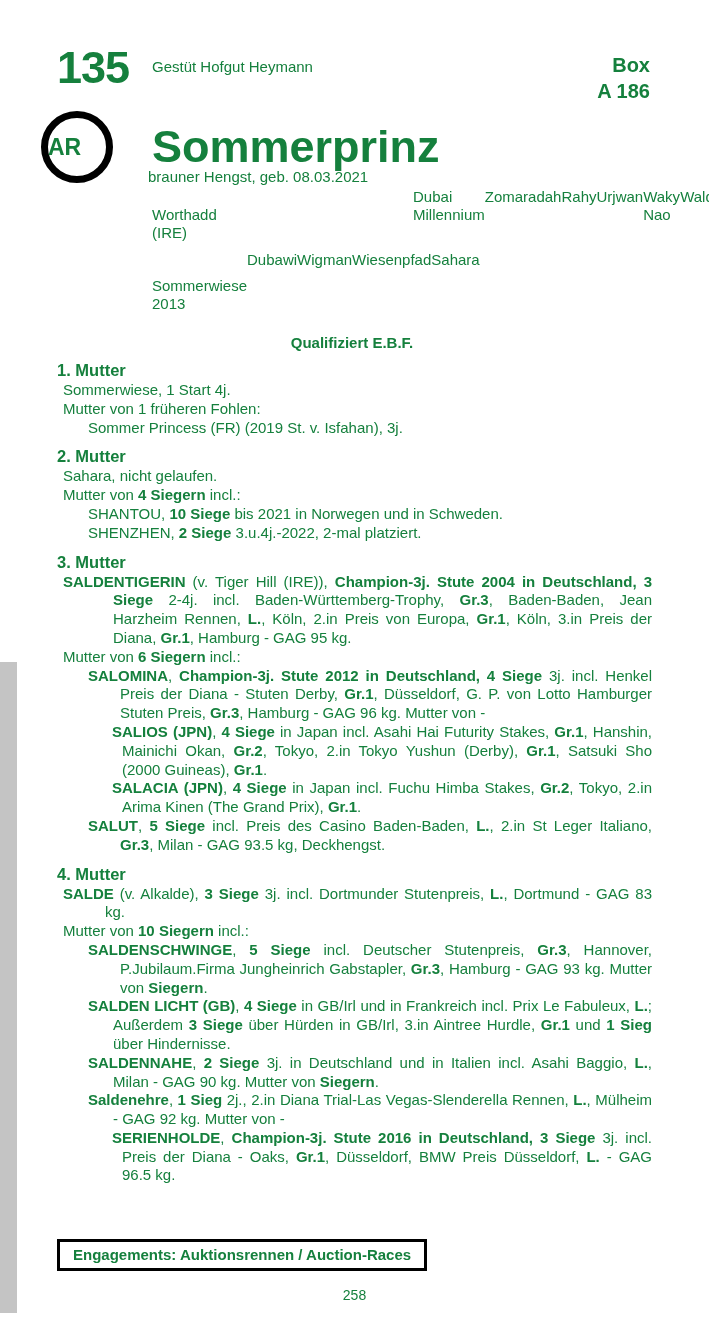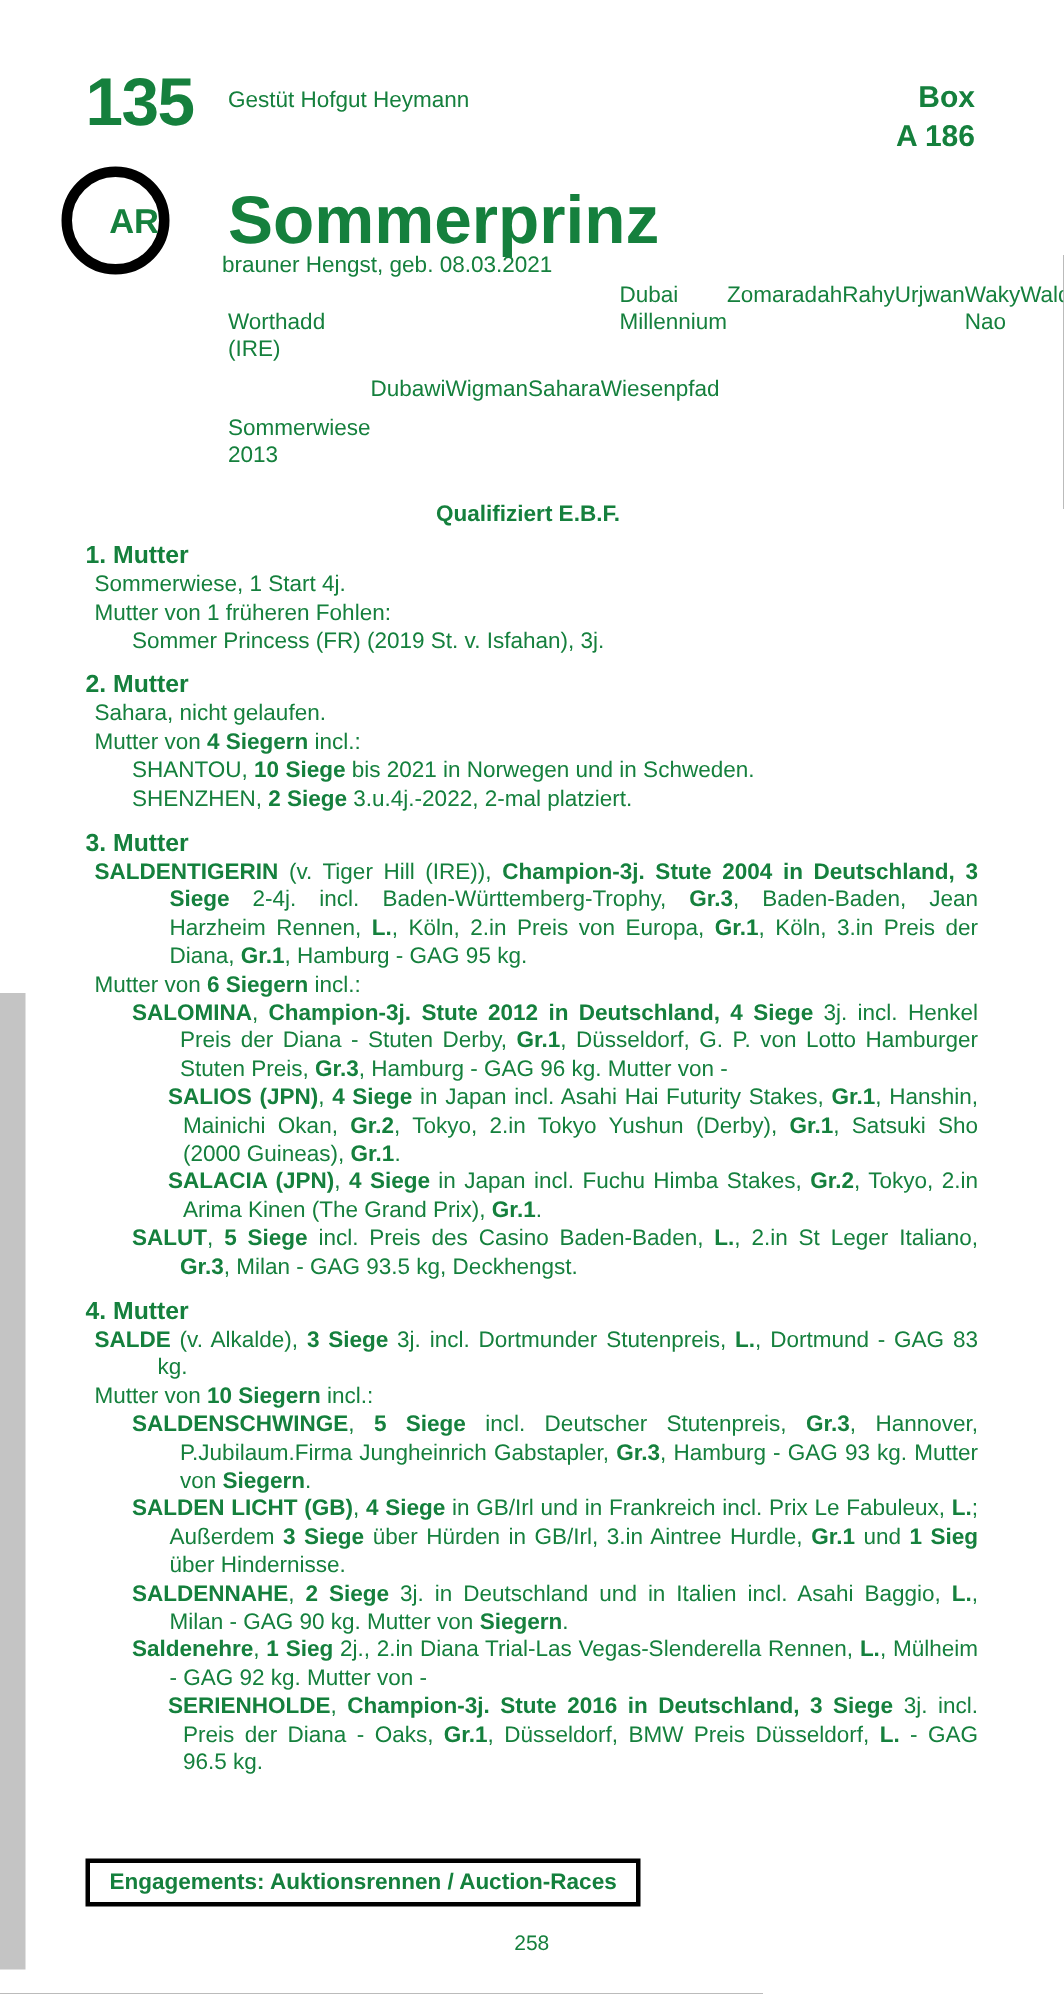--- a/index.html
+++ b/index.html
@@ -31,21 +31,21 @@
     font-size: 15px;
   }
   #box-block {
     position: absolute; right: 59px; top: 52px;
     text-align: right; font-weight: bold; font-size: 20px; line-height: 26px;
   }
   #brand-circle {
     position: absolute; left: 41px; top: 111px;
     width: 72px; height: 72px;
     border: 7px solid #000; border-radius: 50%;
-    display: flex; align-items: center; justify-content: flex-end;
+    display: flex; align-items: center; justify-content: flex-start;
     font-size: 23px; font-weight: bold; letter-spacing: 0px;
   }
   #horse-name {
     position: absolute; left: 152px; top: 121px;
     font-size: 45px; font-weight: bold;
   }
   #horse-desc {
     position: absolute; left: 148px; top: 168px;
     font-size: 15px;
   }
@@ -121,22 +121,22 @@
         <div>Worthadd (IRE)</div>
       </div>
       <div class="ped-cell">
         <div>Sommerwiese</div>
         <div>2013</div>
       </div>
     </div>
     <div class="ped-col2">
         <div class="ped-cell">Dubawi</div>
         <div class="ped-cell">Wigman</div>
+        <div class="ped-cell">Wiesenpfad</div>
         <div class="ped-cell">Sahara</div>
-        <div class="ped-cell">Wiesenpfad</div>
       </div>
     <div class="ped-col3">
         <div>Dubai Millennium</div>
         <div>Zomaradah</div>
         <div>Rahy</div>
         <div>Urjwan</div>
         <div>Waky Nao</div>
         <div>Waldbeere</div>
         <div>High Chaparral</div>
         <div>Saldentigerin</div>

